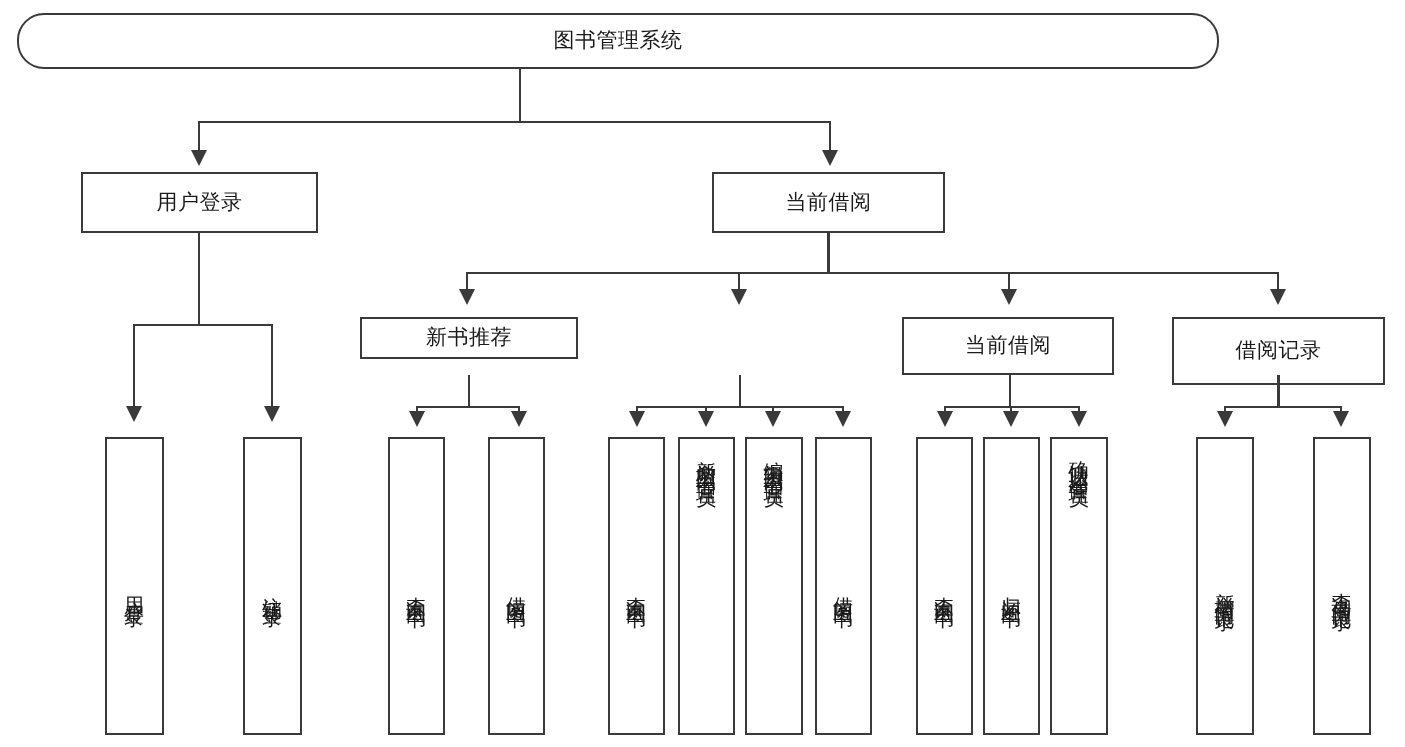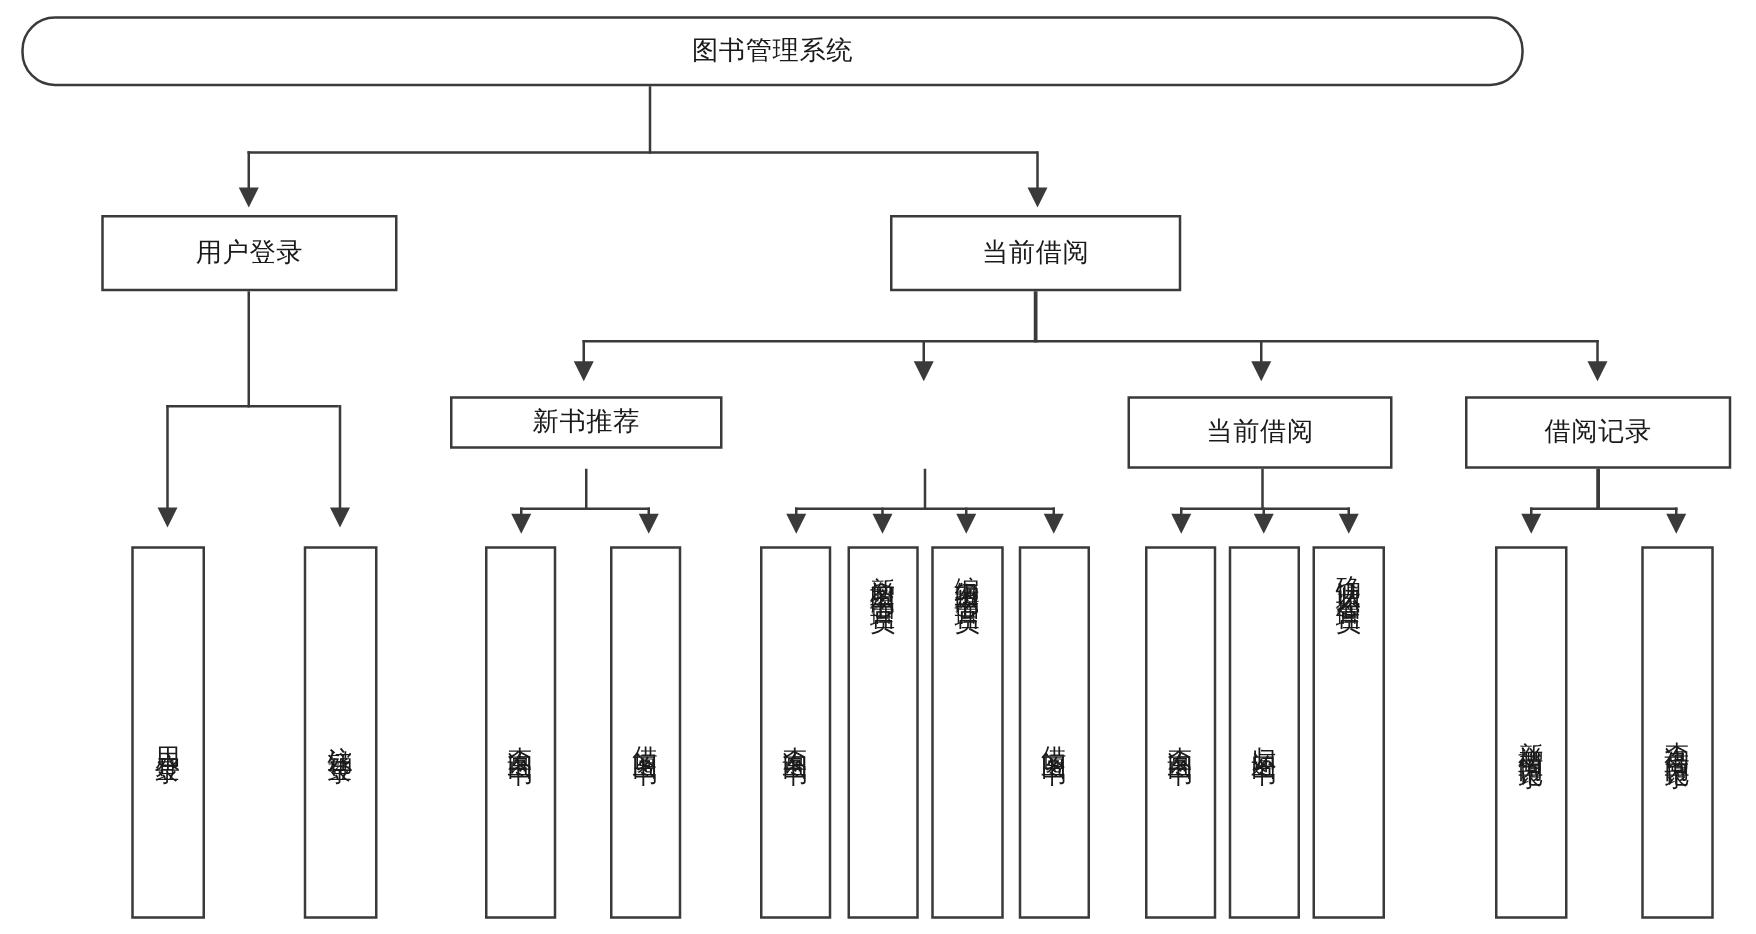--- a/index.html
+++ b/index.html
@@ -117,21 +117,21 @@
   <div class="arrow" style="left:731.2px; top:289px;"></div>
 
   <div class="edge vline" style="left:1008px; top:272px; height:18px;"></div>
   <div class="arrow" style="left:1001.2px; top:289px;"></div>
 
   <div class="edge vline" style="left:1276.6px; top:272px; height:18px;"></div>
   <div class="arrow" style="left:1269.8px; top:289px;"></div>
 
   <div class="node h" style="left:360px; top:317px; width:218px; height:42px;">新书推荐</div>
   <div class="node h" style="left:902px; top:317px; width:212px; height:58px;">当前借阅</div>
-  <div class="node h" style="left:1172px; top:317px; width:213px; height:58px;">借阅记录</div>
+  <div class="node h" style="left:1172px; top:317px; width:213px; height:68px;">借阅记录</div>
 
   <div class="edge vline" style="left:467.8px; top:375px; height:33px;"></div>
   <div class="edge hline" style="left:416px; top:406px; width:104px;"></div>
   <div class="edge vline" style="left:416px; top:406px; height:6px;"></div>
   <div class="arrow" style="left:409.2px; top:411px;"></div>
   <div class="edge vline" style="left:517.6px; top:406px; height:6px;"></div>
   <div class="arrow" style="left:510.8px; top:411px;"></div>
 
   <div class="node v mid" style="left:388px; top:437px; width:57px; height:298px;">查询图书</div>
   <div class="node v mid" style="left:488px; top:437px; width:57px; height:298px;">借阅图书</div>

